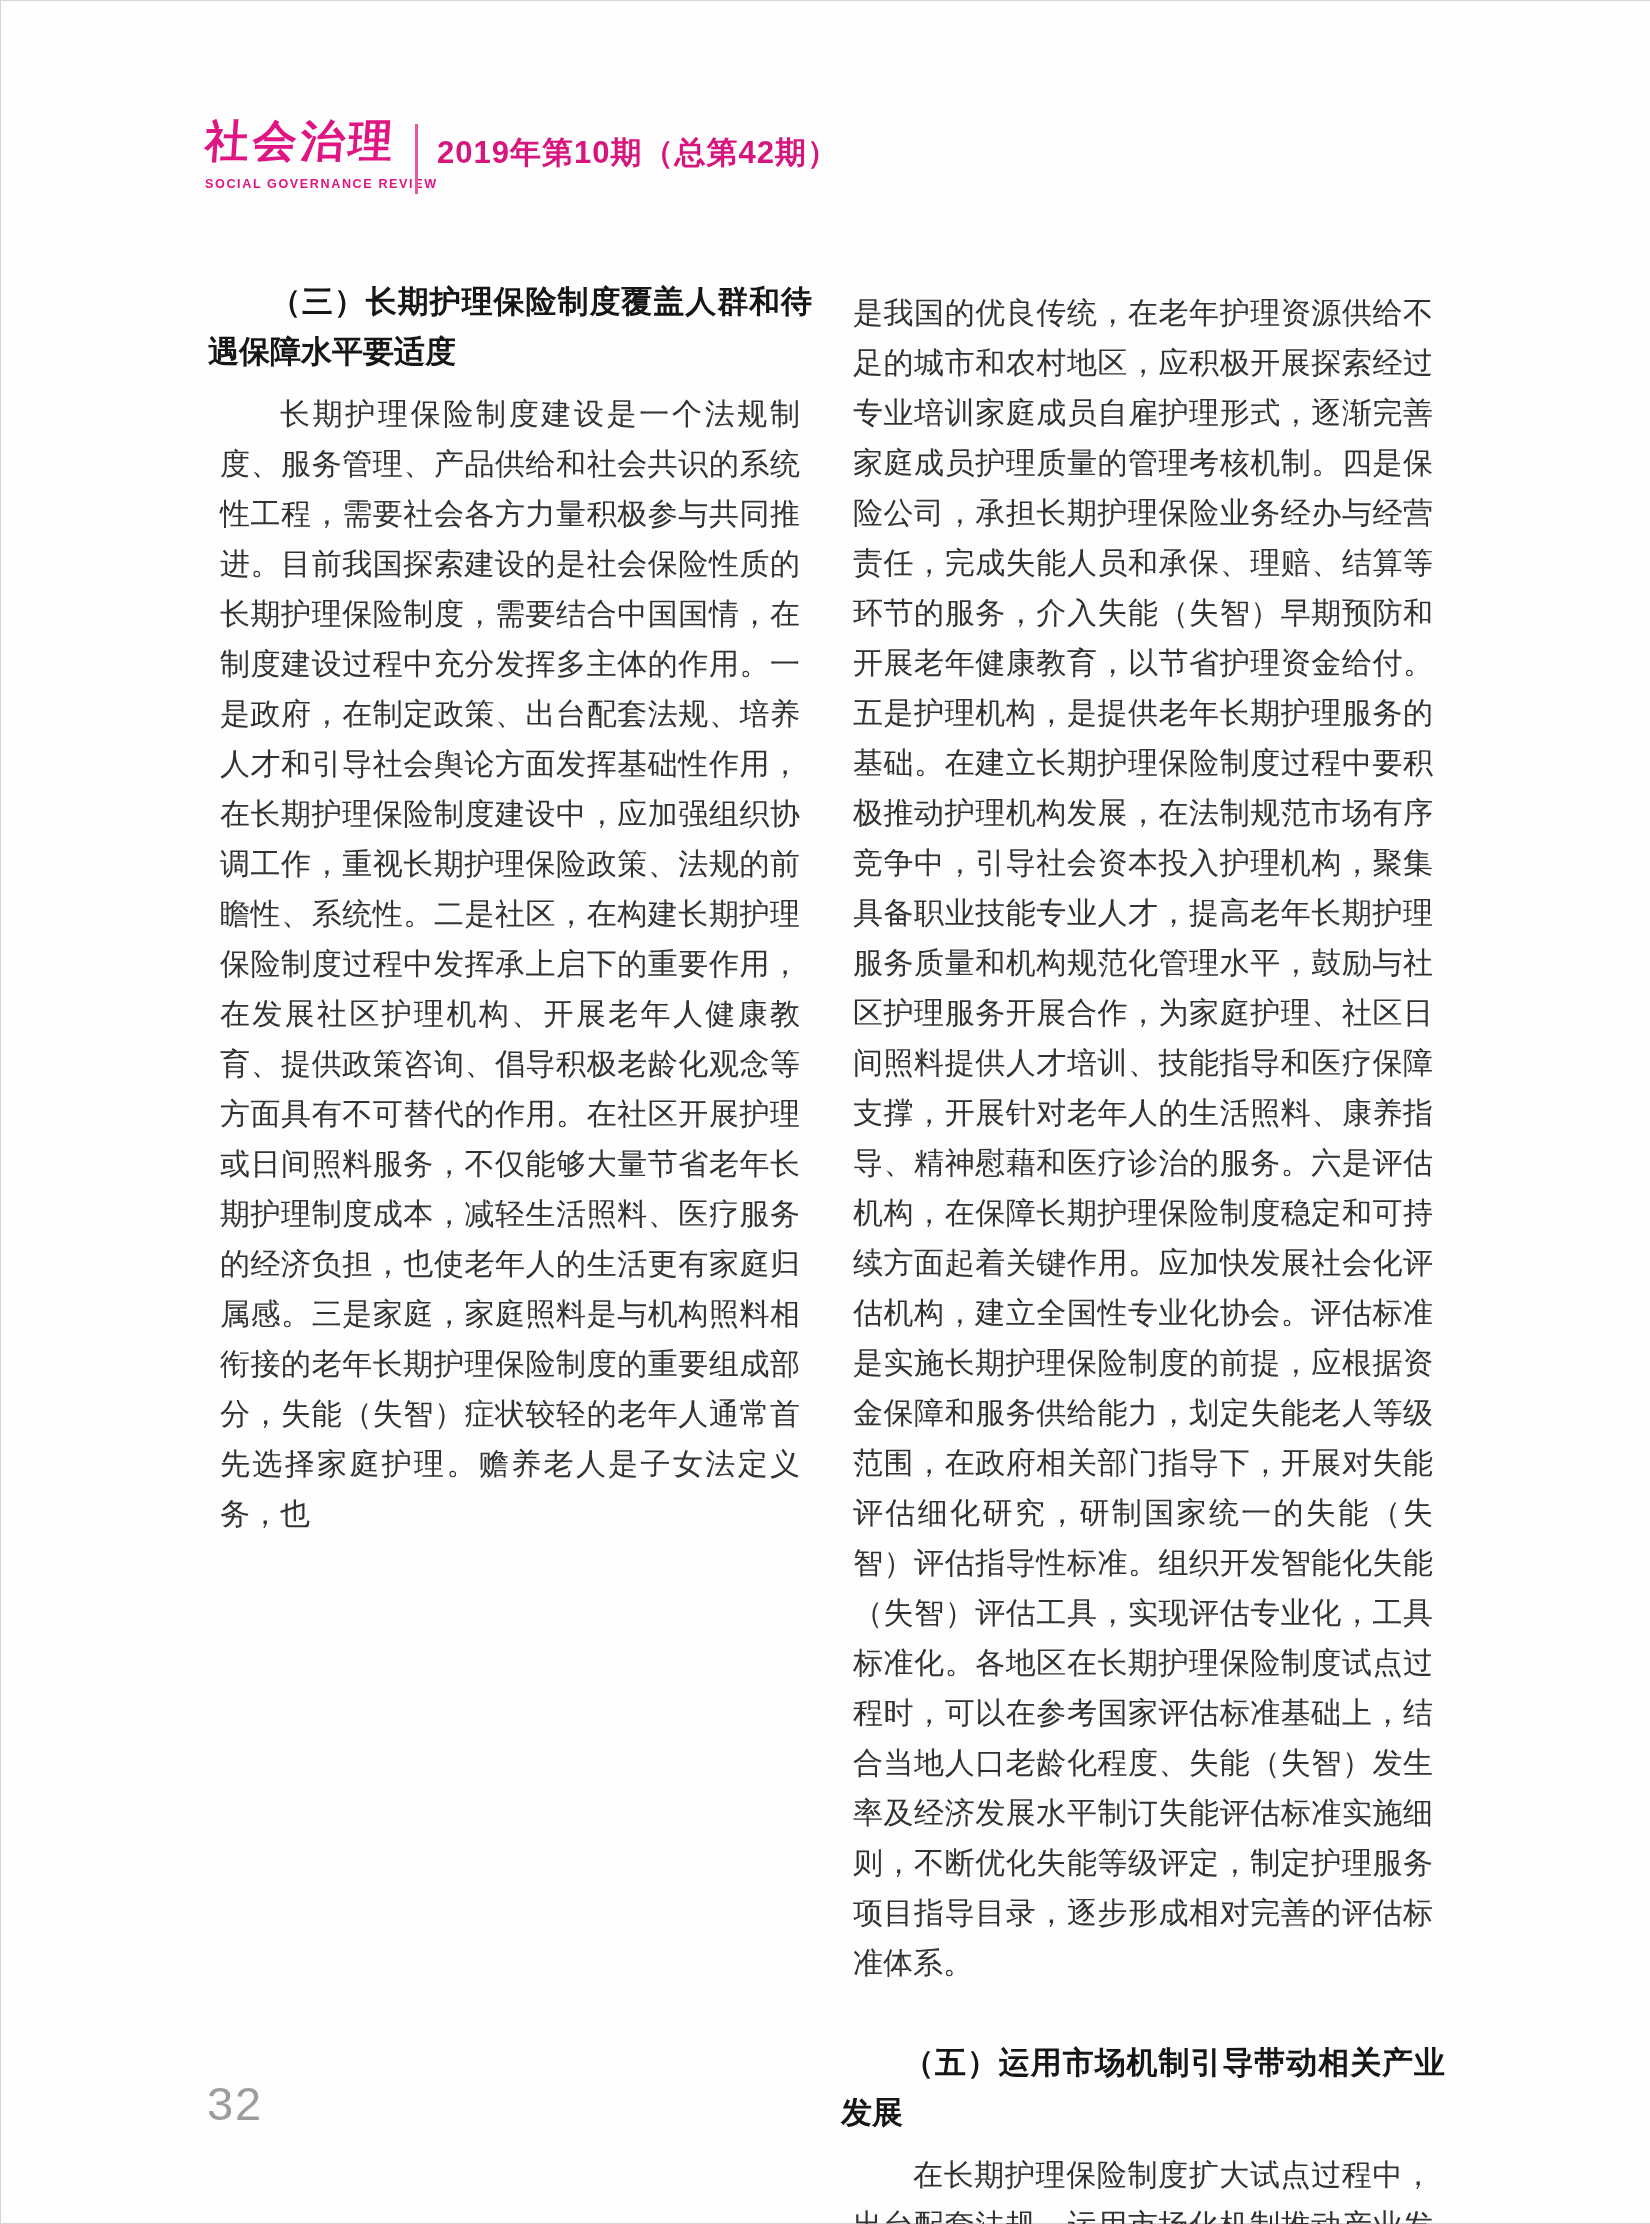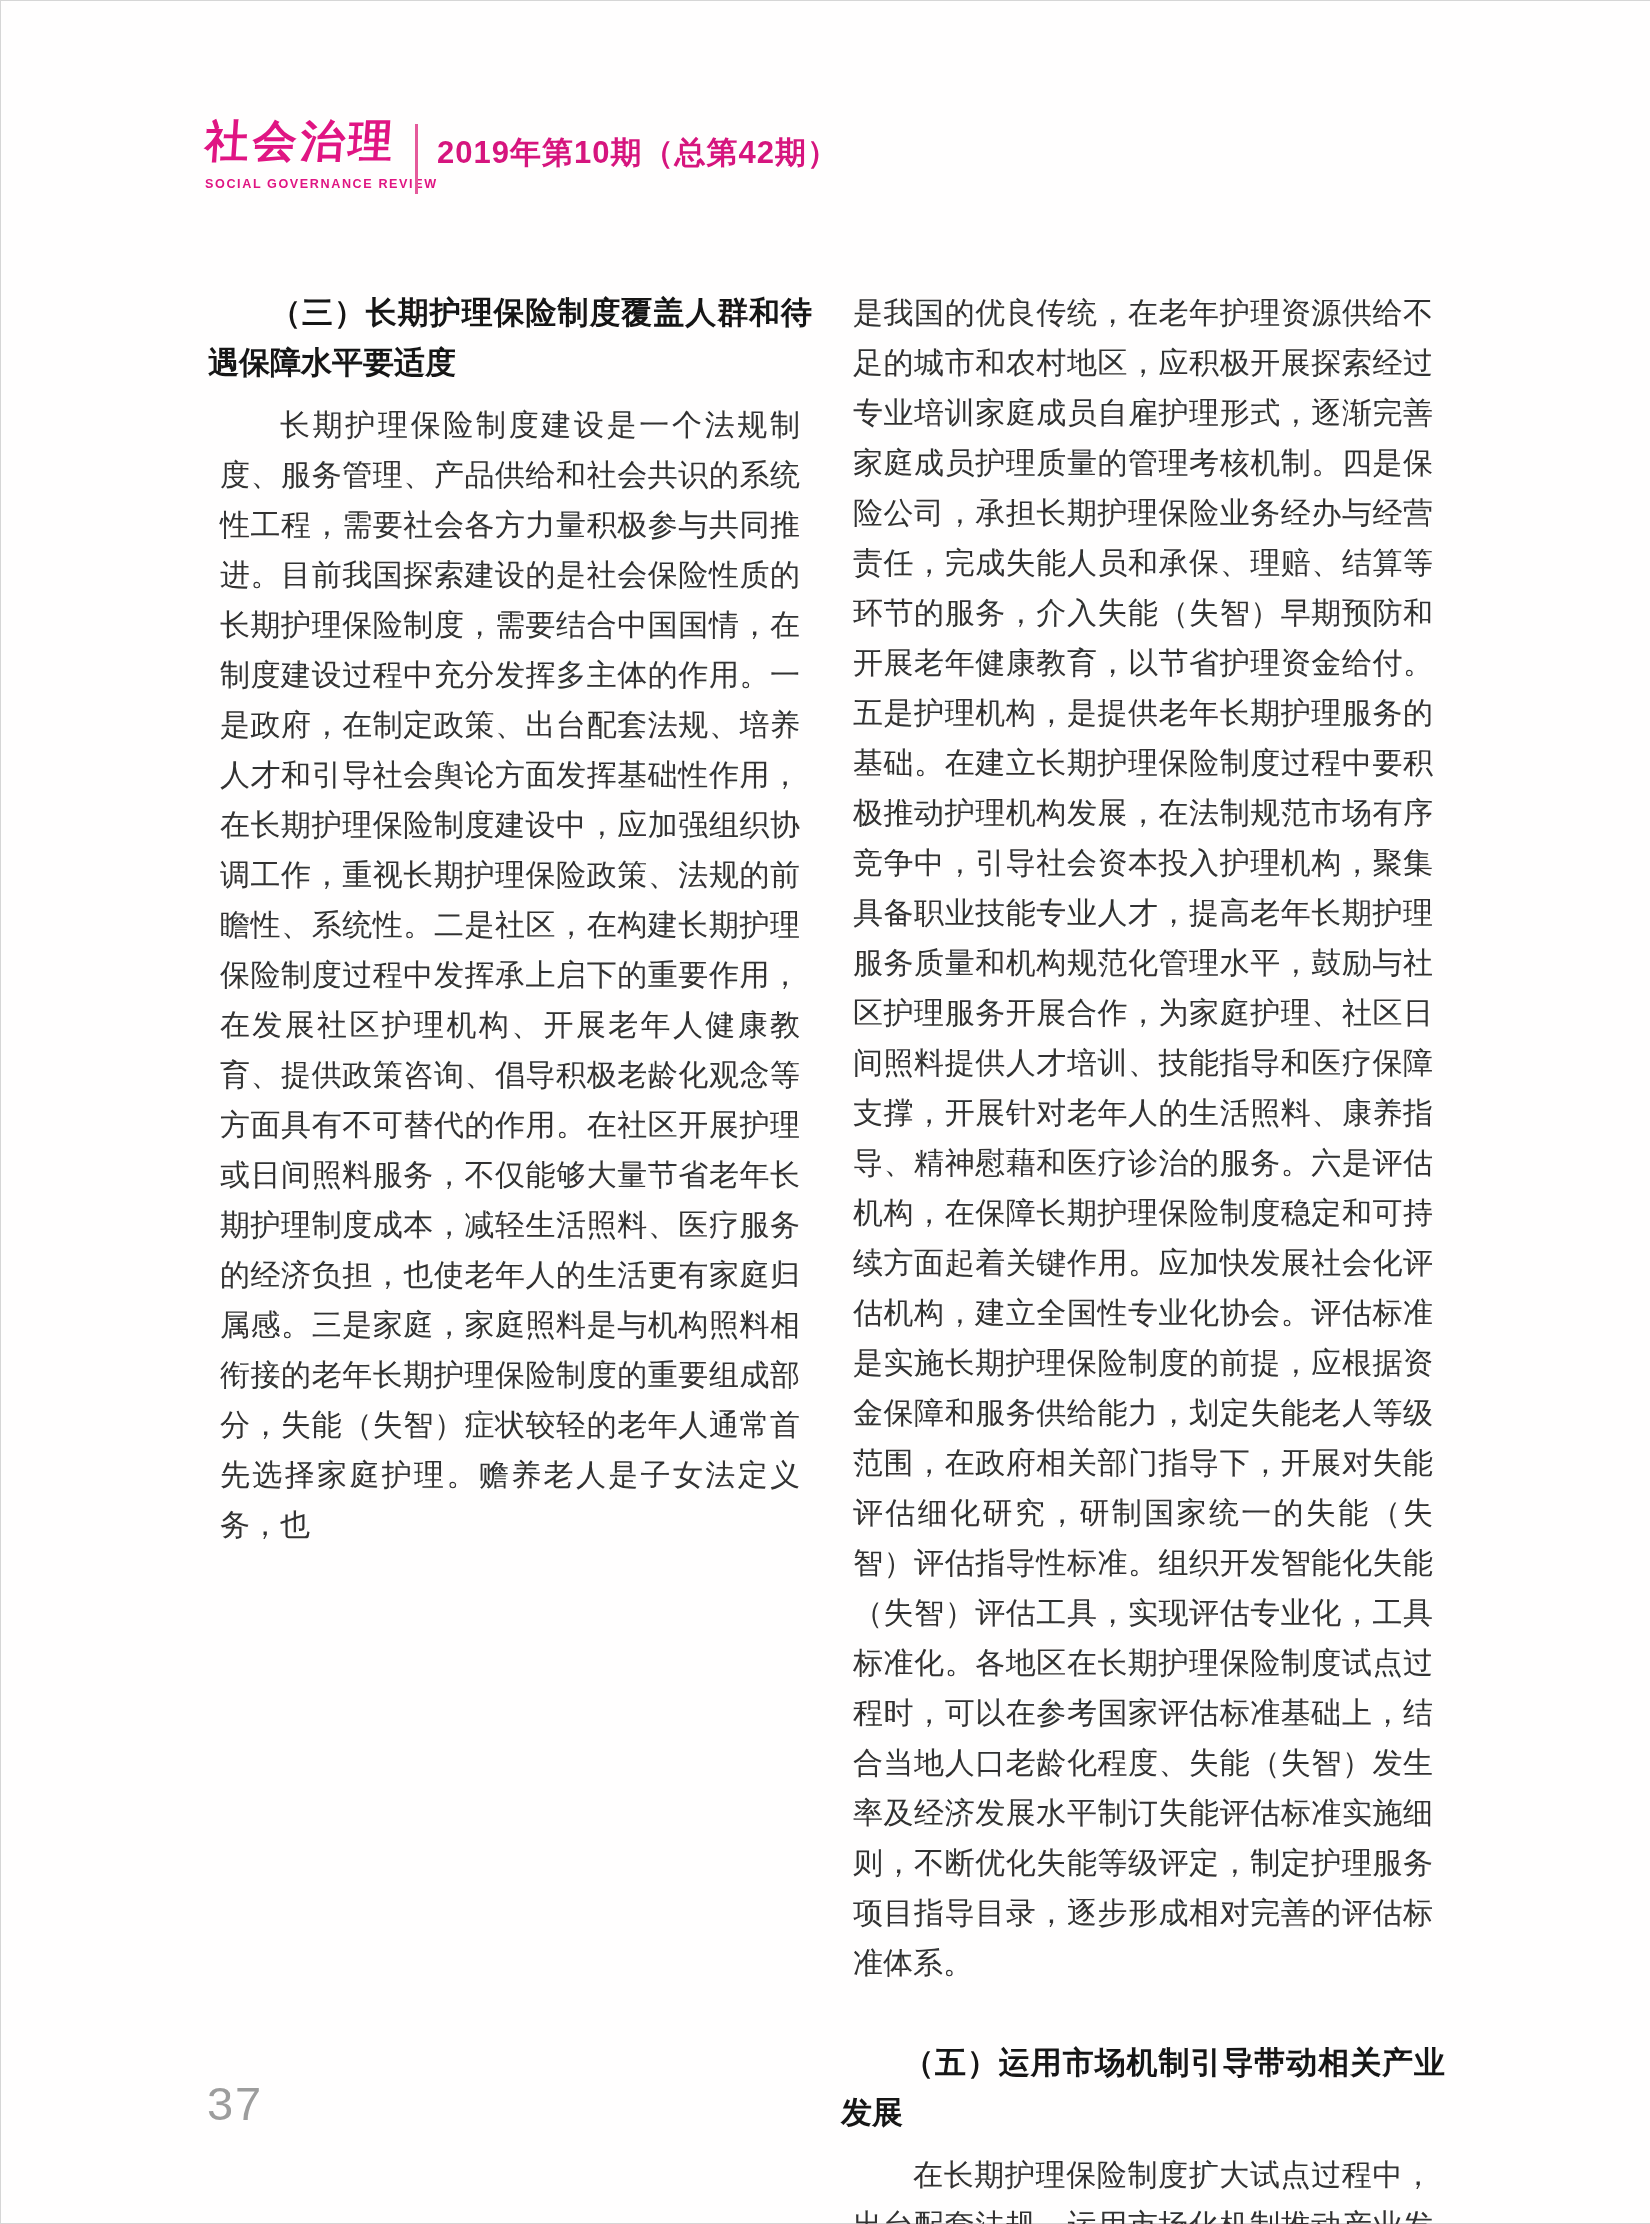--- a/index.html
+++ b/index.html
@@ -51,21 +51,21 @@
   .col-left{left:207px;}
   .col-right{left:840px;}
   .col p{margin:12px;text-indent:2em;}
   .col p.no-indent{text-indent:0;}
   .col h3{
     margin:50px 0 0 0;
     font-family:"Liberation Sans", sans-serif;
     font-size:31px;font-weight:700;color:#161616;
     line-height:50px;text-indent:2em;text-align:justify;
   }
-  .col h3.first{margin-top:12px;}
+  .col h3.first{margin-top:1px;}
   .page-number{
     position:absolute;left:206px;top:2075px;
     font-family:"Liberation Sans", sans-serif;
     font-size:47px;font-weight:300;color:#9d9d9d;
     letter-spacing:1.9px;
   }
 </style>
 </head>
 <body>
 
@@ -84,16 +84,16 @@
     <h3 class="first">（三）长期护理保险制度覆盖人群和待遇保障水平要适度</h3>
     <p>长期护理保险制度建设是一个法规制度、服务管理、产品供给和社会共识的系统性工程，需要社会各方力量积极参与共同推进。目前我国探索建设的是社会保险性质的长期护理保险制度，需要结合中国国情，在制度建设过程中充分发挥多主体的作用。一是政府，在制定政策、出台配套法规、培养人才和引导社会舆论方面发挥基础性作用，在长期护理保险制度建设中，应加强组织协调工作，重视长期护理保险政策、法规的前瞻性、系统性。二是社区，在构建长期护理保险制度过程中发挥承上启下的重要作用，在发展社区护理机构、开展老年人健康教育、提供政策咨询、倡导积极老龄化观念等方面具有不可替代的作用。在社区开展护理或日间照料服务，不仅能够大量节省老年长期护理制度成本，减轻生活照料、医疗服务的经济负担，也使老年人的生活更有家庭归属感。三是家庭，家庭照料是与机构照料相衔接的老年长期护理保险制度的重要组成部分，失能（失智）症状较轻的老年人通常首先选择家庭护理。赡养老人是子女法定义务，也</p>
   </div>
 
   <div class="col col-right">
     <p class="no-indent">是我国的优良传统，在老年护理资源供给不足的城市和农村地区，应积极开展探索经过专业培训家庭成员自雇护理形式，逐渐完善家庭成员护理质量的管理考核机制。四是保险公司，承担长期护理保险业务经办与经营责任，完成失能人员和承保、理赔、结算等环节的服务，介入失能（失智）早期预防和开展老年健康教育，以节省护理资金给付。五是护理机构，是提供老年长期护理服务的基础。在建立长期护理保险制度过程中要积极推动护理机构发展，在法制规范市场有序竞争中，引导社会资本投入护理机构，聚集具备职业技能专业人才，提高老年长期护理服务质量和机构规范化管理水平，鼓励与社区护理服务开展合作，为家庭护理、社区日间照料提供人才培训、技能指导和医疗保障支撑，开展针对老年人的生活照料、康养指导、精神慰藉和医疗诊治的服务。六是评估机构，在保障长期护理保险制度稳定和可持续方面起着关键作用。应加快发展社会化评估机构，建立全国性专业化协会。评估标准是实施长期护理保险制度的前提，应根据资金保障和服务供给能力，划定失能老人等级范围，在政府相关部门指导下，开展对失能评估细化研究，研制国家统一的失能（失智）评估指导性标准。组织开发智能化失能（失智）评估工具，实现评估专业化，工具标准化。各地区在长期护理保险制度试点过程时，可以在参考国家评估标准基础上，结合当地人口老龄化程度、失能（失智）发生率及经济发展水平制订失能评估标准实施细则，不断优化失能等级评定，制定护理服务项目指导目录，逐步形成相对完善的评估标准体系。</p>
     <h3>（五）运用市场机制引导带动相关产业发展</h3>
     <p>在长期护理保险制度扩大试点过程中，出台配套法规，运用市场化机制推动产业发展。</p>
   </div>
 
-  <div class="page-number">37</div>
+  <div class="page-number">32</div>
 
 </div>
 
 
 </body></html>

